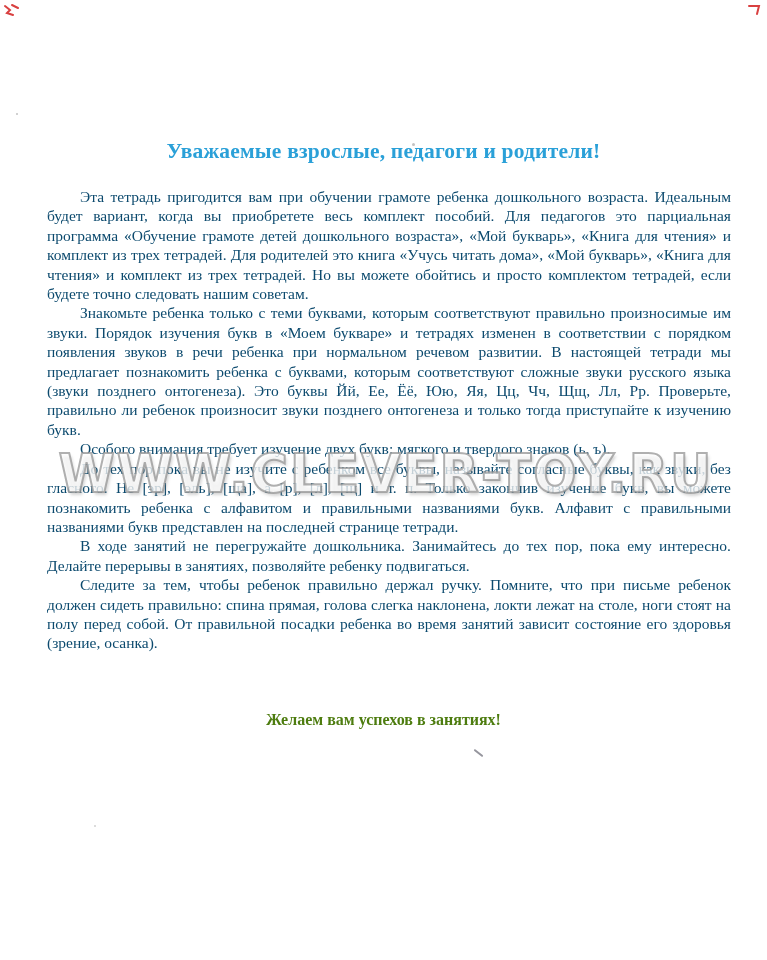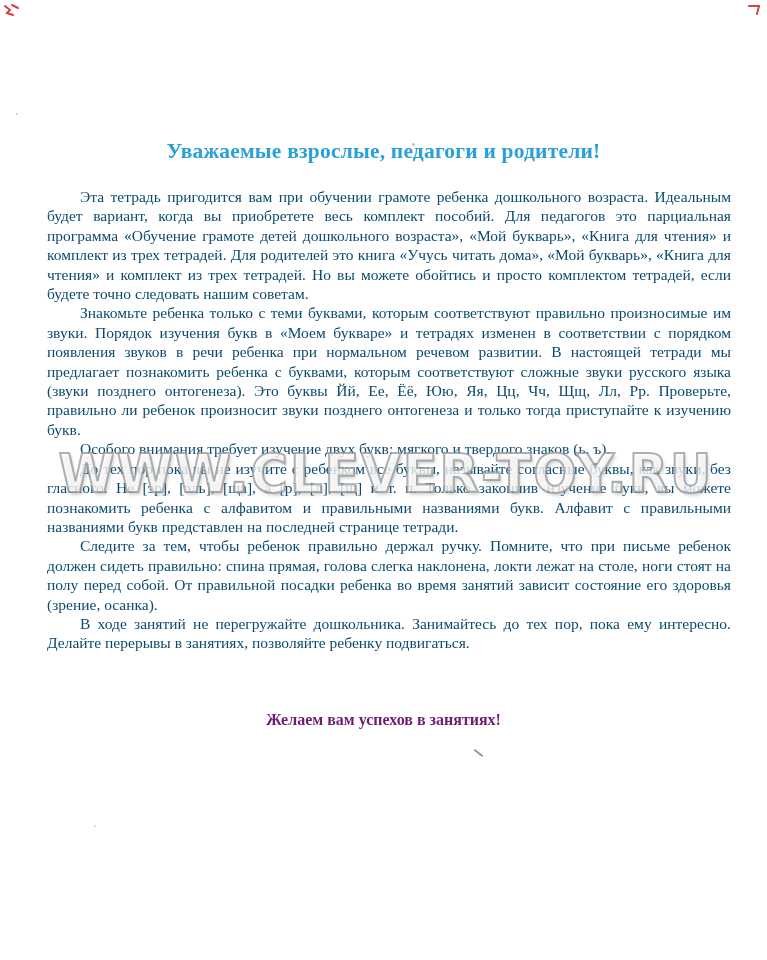--- a/index.html
+++ b/index.html
@@ -13,21 +13,21 @@
   }
   .content{
     position:absolute;top:187px;left:47px;width:684px;
     font-size:15.5px;line-height:19.4px;color:#0c4a6e;
     text-align:justify;hyphens:none;
   }
   .content p{margin:0;text-indent:33px;}
   .content b{font-weight:normal;}
   .closing{
     position:absolute;top:711px;left:0;width:767px;text-align:center;
-    font-weight:bold;font-size:16px;color:#701a75;
+    font-weight:bold;font-size:16px;color:#4d7c0f;
   }
   .watermark{
     position:absolute;top:445px;left:36px;width:700px;height:60px;
     text-align:center;z-index:3;pointer-events:none;
     font-family:"DejaVu Sans", sans-serif;font-weight:bold;
     font-size:51px;line-height:58px;letter-spacing:2px;
     color:rgba(255,255,255,0.72);
     -webkit-text-stroke:2px rgba(150,150,150,0.75);
     text-shadow:2px 3px 3px rgba(120,120,120,0.30);
     transform:scaleY(1.04);
@@ -62,21 +62,21 @@
   <div class="speck s3"></div>
   <div class="pen-stroke"></div>
 
   <div class="heading" style="color: rgb(42, 160, 216);">Уважаемые взрослые, педагоги и родители!</div>
 
   <div class="content">
     <p>Эта тетрадь пригодится вам при обучении грамоте ребенка дошкольного возраста. Идеальным будет вариант, когда вы приобретете весь комплект пособий. Для педагогов это парциальная программа «Обучение грамоте детей дошкольного возраста», «Мой букварь», «Книга для чтения» и комплект из трех тетрадей. Для родителей это книга «Учусь читать дома», «Мой букварь», «Книга для чтения» и комплект из трех тетрадей. Но вы можете обойтись и просто комплектом тетрадей, если будете точно следовать нашим советам.</p>
     <p><span>Знакомьте ребенка только с теми буквами, которым соответствуют правильно произносимые им звуки. Порядок изучения букв в «Моем букваре» и тетрадях изменен в соответствии с порядком появления звуков в речи ребенка при нормальном речевом развитии. В настоящей тетради мы предлагает познакомить ребенка с буквами, которым соответствуют сложные звуки русского языка (звуки позднего онтогенеза). Это буквы </span><b>Йй, Ее, Ёё, Юю, Яя, Цц, Чч, Щщ, Лл, Рр.</b><span> Проверьте, правильно ли ребенок произносит звуки позднего онтогенеза и только тогда приступайте к изучению букв.</span></p>
     <p>Особого внимания требует изучение двух букв: мягкого и твердого знаков (ь, ъ).</p>
     <p>До тех пор пока вы не изучите с ребенком все буквы, называйте согласные буквы, как звуки, без гласного. Не [эр], [эль], [ща], а [р], [л], [щ] и т. п. Только закончив изучение букв, вы можете познакомить ребенка с алфавитом и правильными названиями букв. Алфавит с правильными названиями букв представлен на последней странице тетради.</p>
+    <p>В ходе занятий не перегружайте дошкольника. Занимайтесь до тех пор, пока ему интересно. Делайте перерывы в занятиях, позволяйте ребенку подвигаться.</p>
     <p>Следите за тем, чтобы ребенок правильно держал ручку. Помните, что при письме ребенок должен сидеть правильно: спина прямая, голова слегка наклонена, локти лежат на столе, ноги стоят на полу перед собой. От правильной посадки ребенка во время занятий зависит состояние его здоровья (зрение, осанка).</p>
-    <p>В ходе занятий не перегружайте дошкольника. Занимайтесь до тех пор, пока ему интересно. Делайте перерывы в занятиях, позволяйте ребенку подвигаться.</p>
   </div>
 
   <div class="watermark">WWW.CLEVER-TOY.RU</div>
 
   <div class="closing">Желаем вам успехов в занятиях!</div>
 
 </div>
 
 </body></html>

